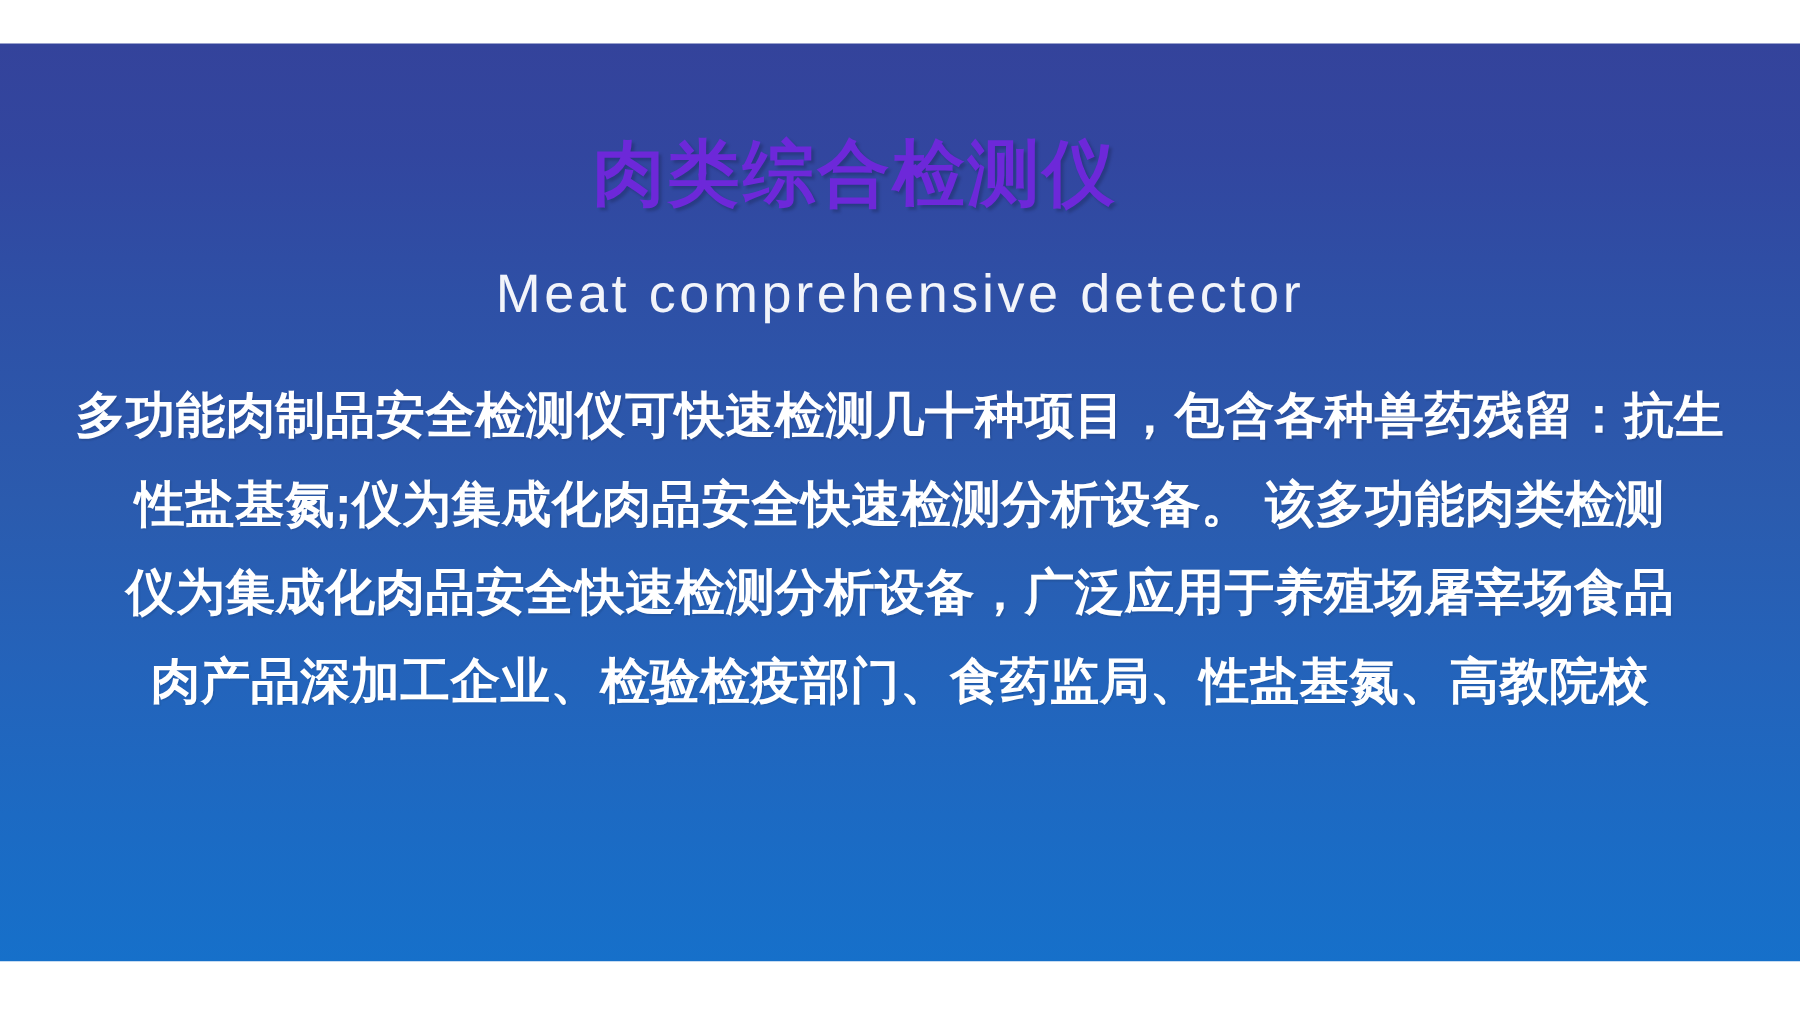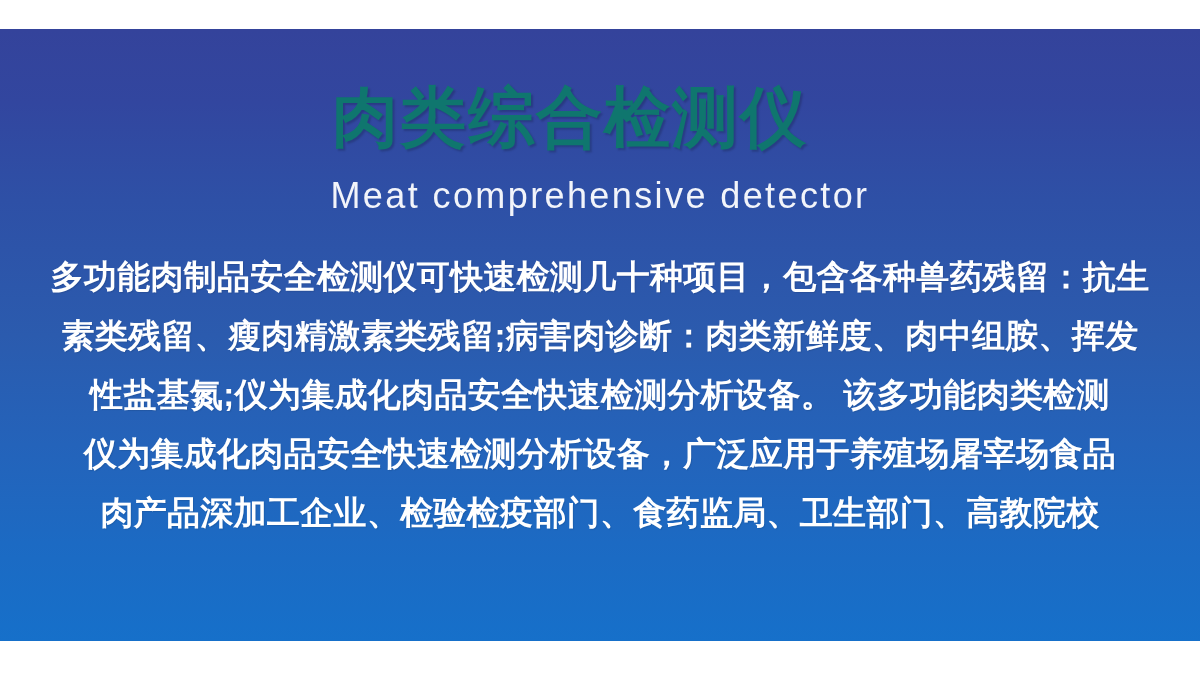--- a/index.html
+++ b/index.html
@@ -67,24 +67,24 @@
     text-align: center;
   }
 
   #page-title {
     margin: 0;
     padding: 0;
     position: absolute;
     left: 0;
     top: 48px;
     width: 1140px;
-    font-size: 66px;
+    font-size: 48px;
     line-height: 80px;
     font-weight: bold;
-    color: #0f766e;
+    color: #6d28d9;
     letter-spacing: 2px;
     text-shadow: 2px 2px 2px rgba(0, 0, 0, 0.18);
     white-space: nowrap;
   }
 
   #page-subtitle {
     margin: 0;
     padding: 0;
     position: absolute;
     left: 0;
@@ -127,23 +127,22 @@
   <div id="gradient-panel"></div>
 
   <div id="content">
 
     <h1 id="page-title">肉类综合检测仪</h1>
 
     <div id="page-subtitle">Meat comprehensive detector</div>
 
     <div id="description">
       <span class="desc-line">多功能肉制品安全检测仪可快速检测几十种项目，包含各种兽药残留：抗生</span>
-      <span class="desc-line">素类残留、瘦肉精激素类残留;病害肉诊断：肉类新鲜度、肉中组胺、挥发</span>
       <span class="desc-line">性盐基氮;仪为集成化肉品安全快速检测分析设备。 该多功能肉类检测</span>
       <span class="desc-line">仪为集成化肉品安全快速检测分析设备，广泛应用于养殖场屠宰场食品</span>
-      <span class="desc-line">肉产品深加工企业、检验检疫部门、食药监局、卫生部门、高教院校</span>
+      <span class="desc-line">肉产品深加工企业、检验检疫部门、食药监局、性盐基氮、高教院校</span>
     </div>
 
   </div>
 
   <div id="bottom-white-strip"></div>
 
 </div>
 
 </body></html>

